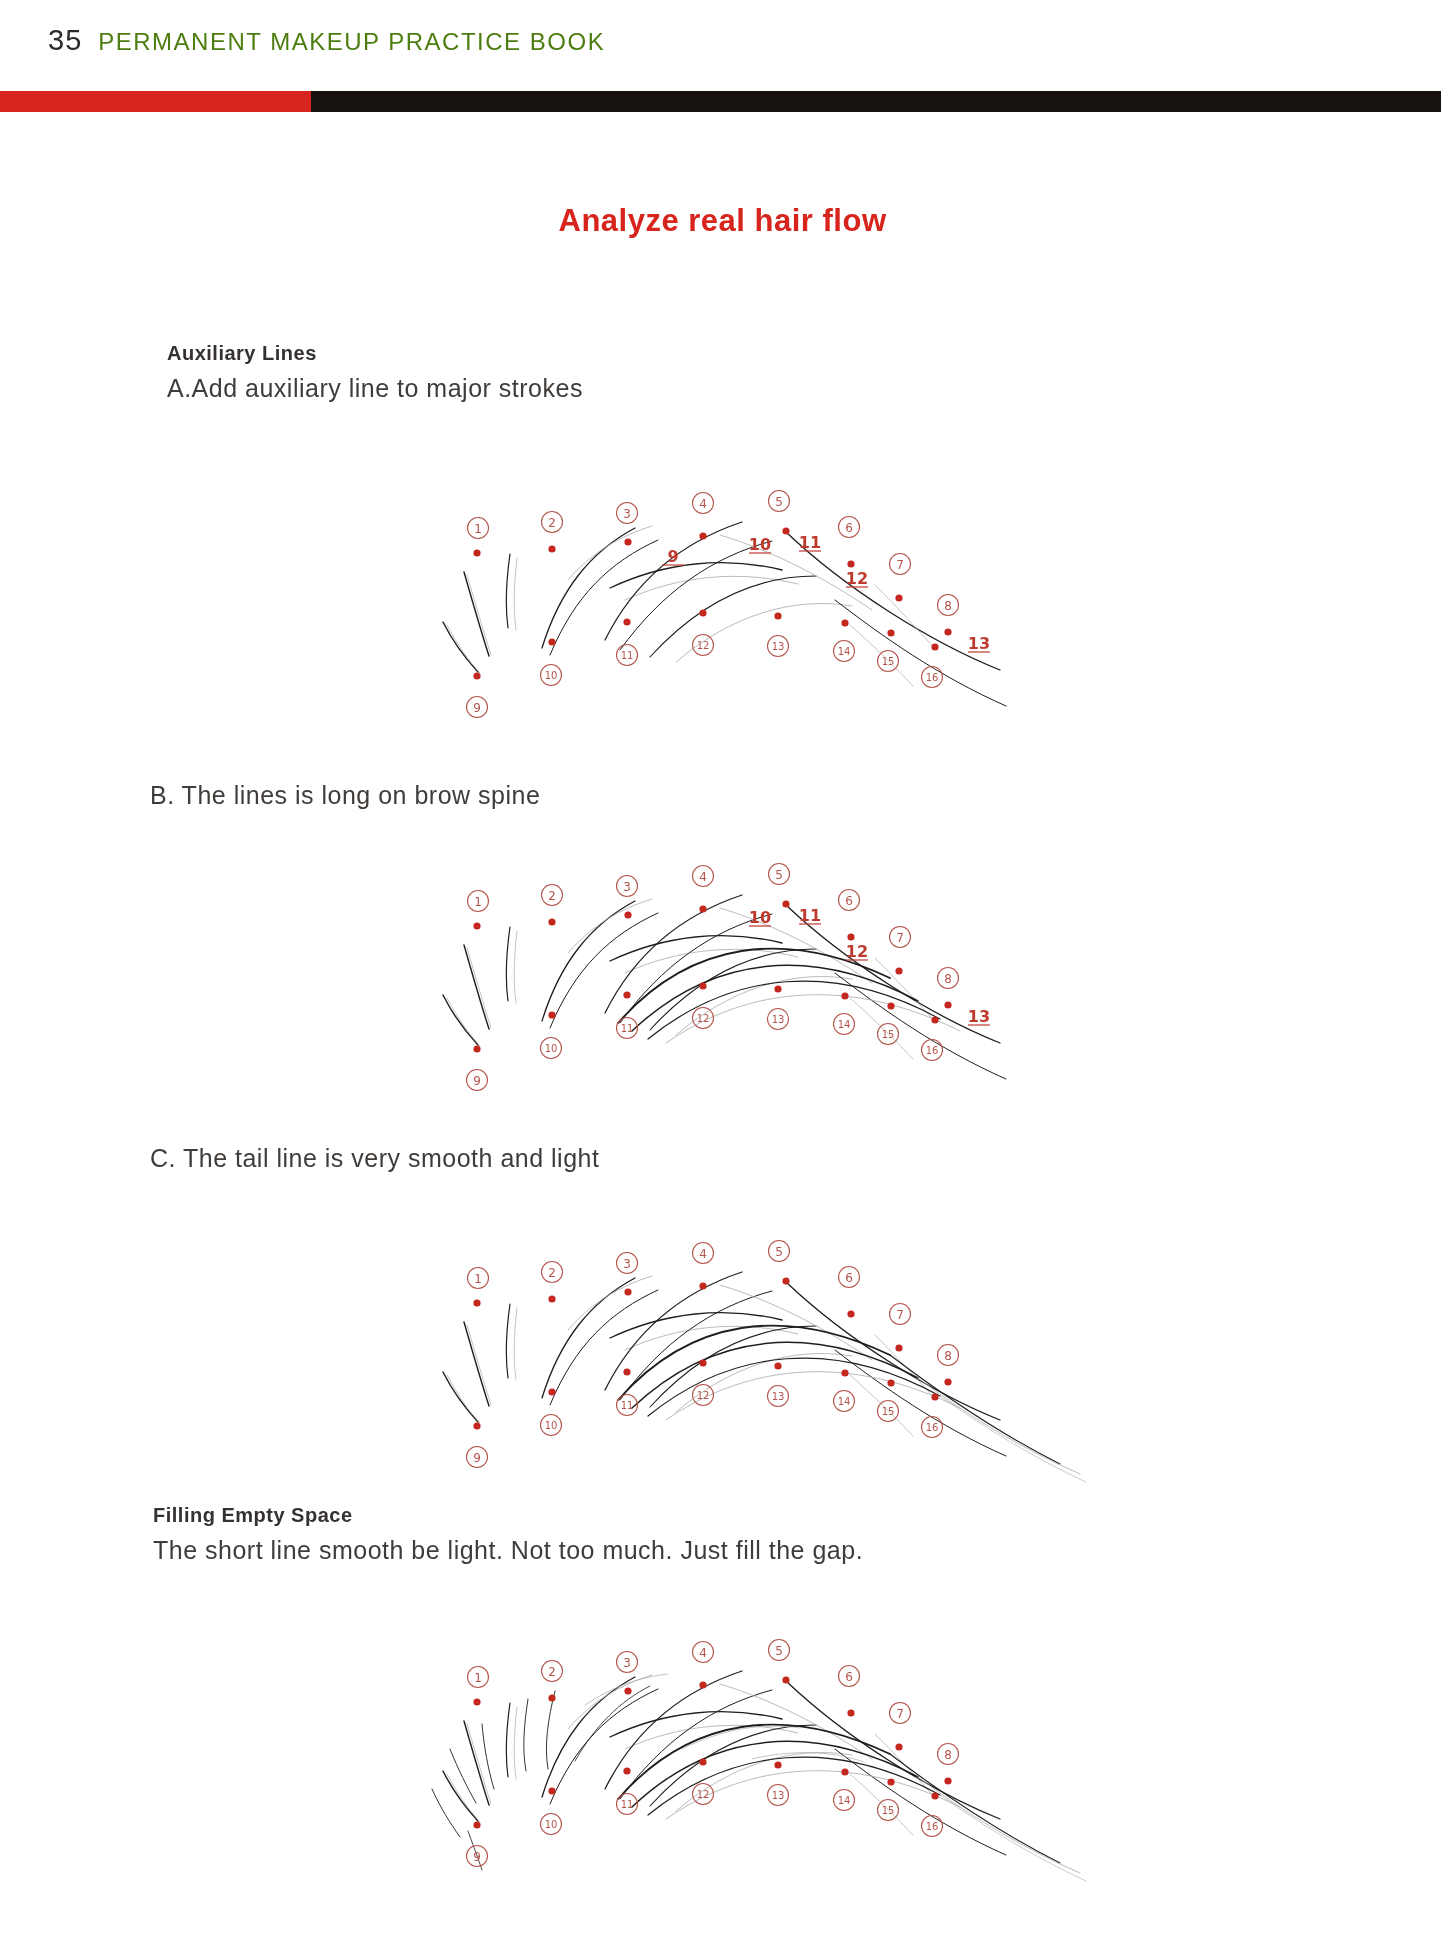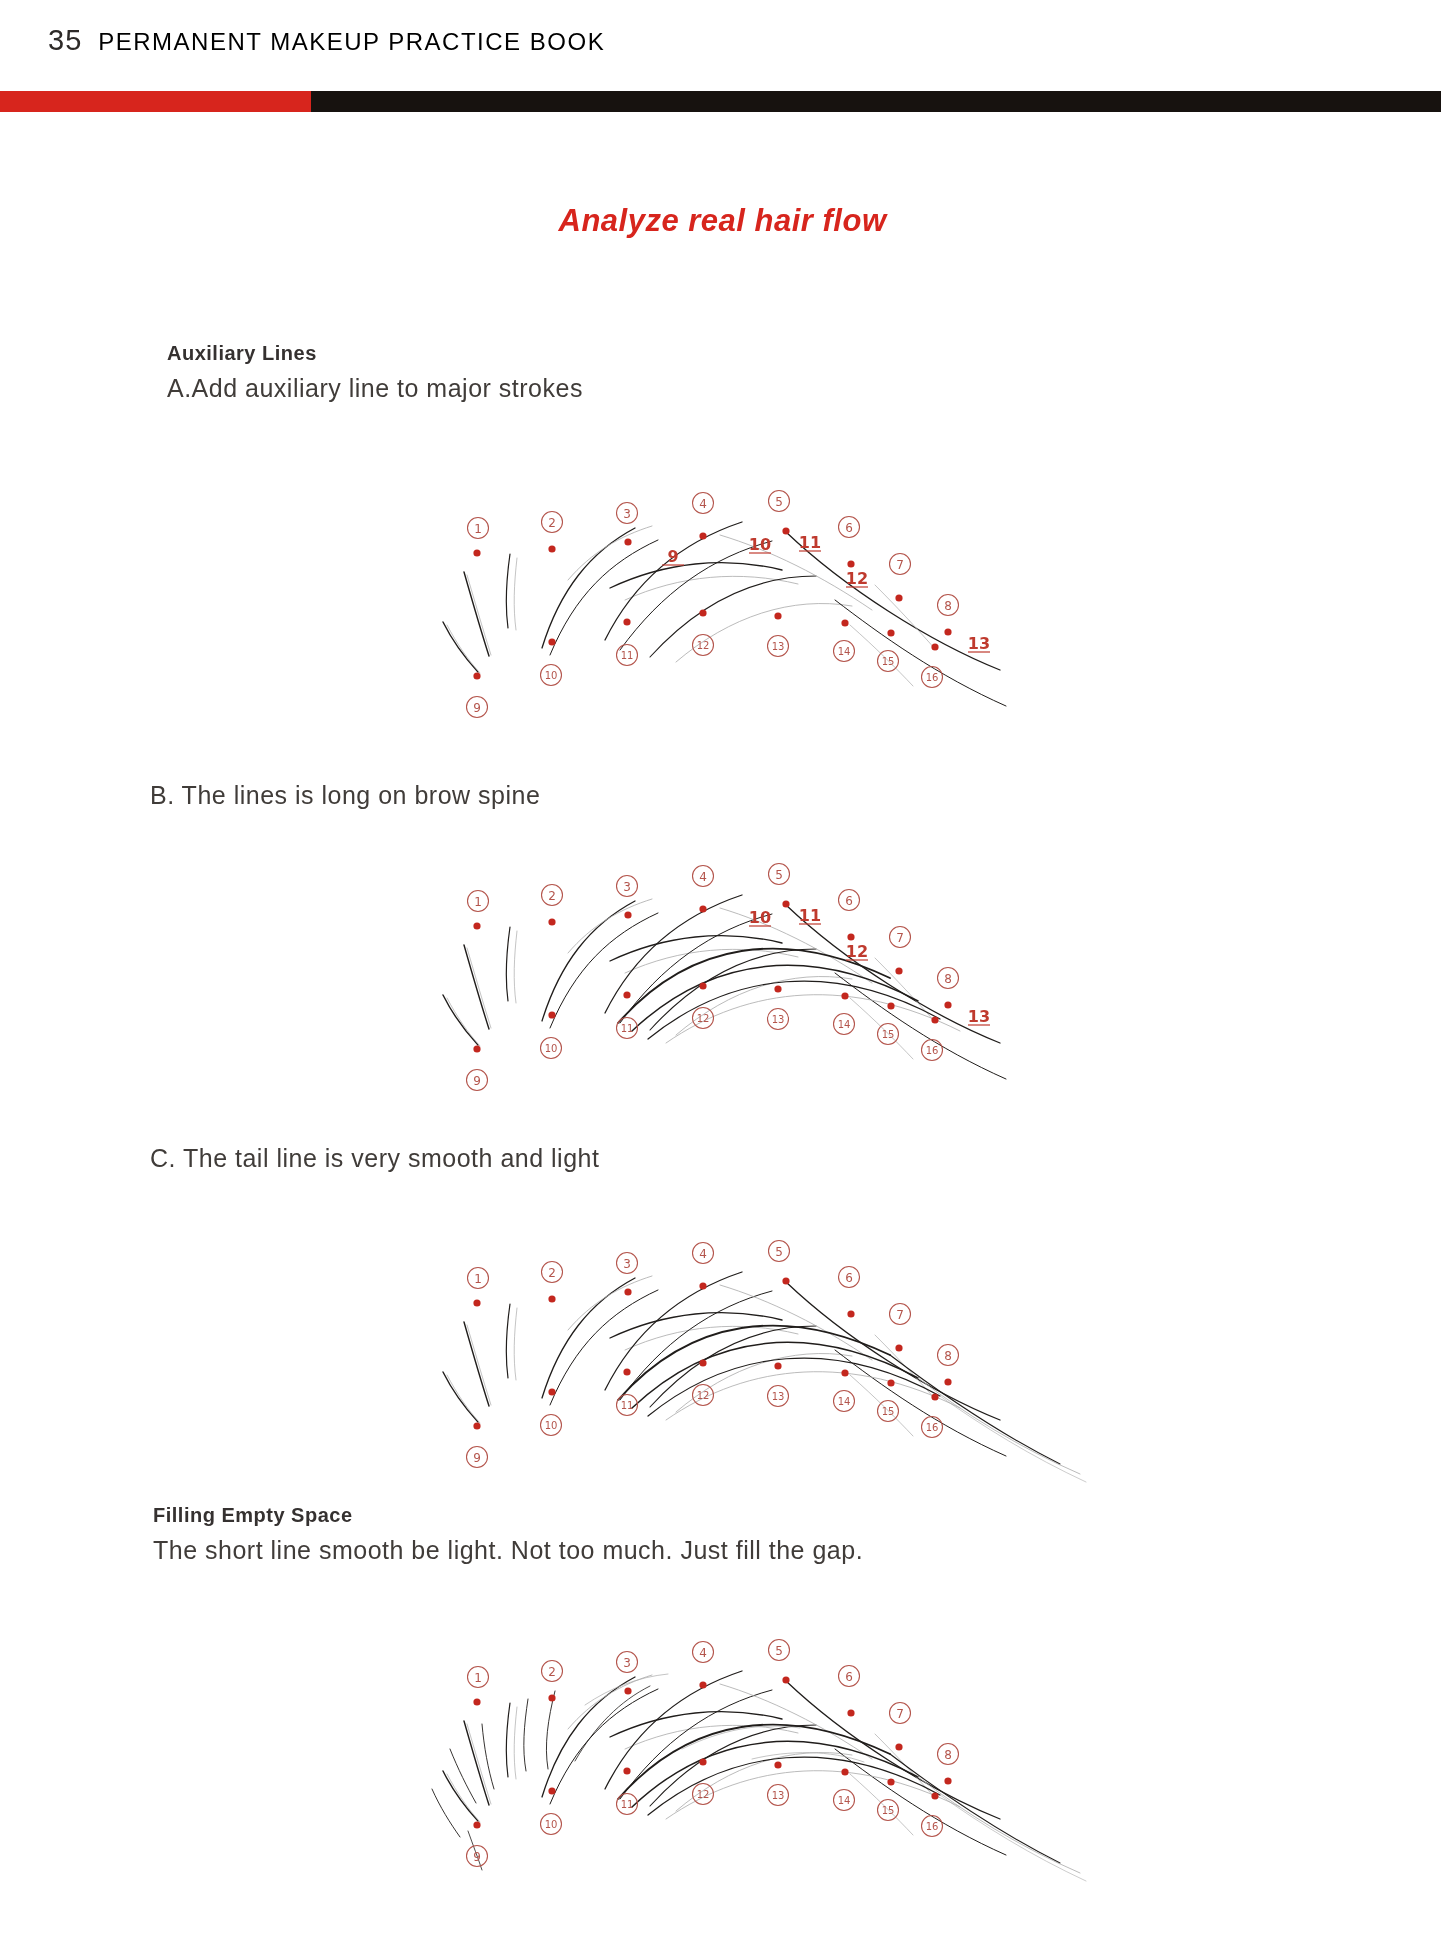--- a/index.html
+++ b/index.html
@@ -19,41 +19,40 @@
     align-items: baseline;
   }
   .page-number {
     font-size: 29px;
     color: #2d2a28;
     letter-spacing: 1px;
   }
   .book-title {
     margin-left: 16px;
     font-size: 24px;
-    color: #000000;
+    color: #4d7c0f;
     letter-spacing: 1.5px;
   }
   .divider-bar {
     position: absolute;
     left: 0; top: 91px;
     width: 1441px; height: 21px;
     display: flex;
   }
   .bar-red { width: 311px; height: 100%; background: #d7251d; }
   .bar-black { flex: 1; height: 100%; background: #17120f; }
   .page-title {
     position: absolute;
     left: 0; top: 203px;
     width: 1445px;
     text-align: center;
     font-size: 31px;
     font-weight: bold;
     color: #d7251d;
     letter-spacing: 0.5px;
-    font-style: italic;
   }
   .section-block { position: absolute; }
   .section-block h2 {
     font-size: 20px;
     font-weight: bold;
     color: #353130;
     letter-spacing: 0.5px;
   }
   .section-block p {
     margin-top: 9px;

